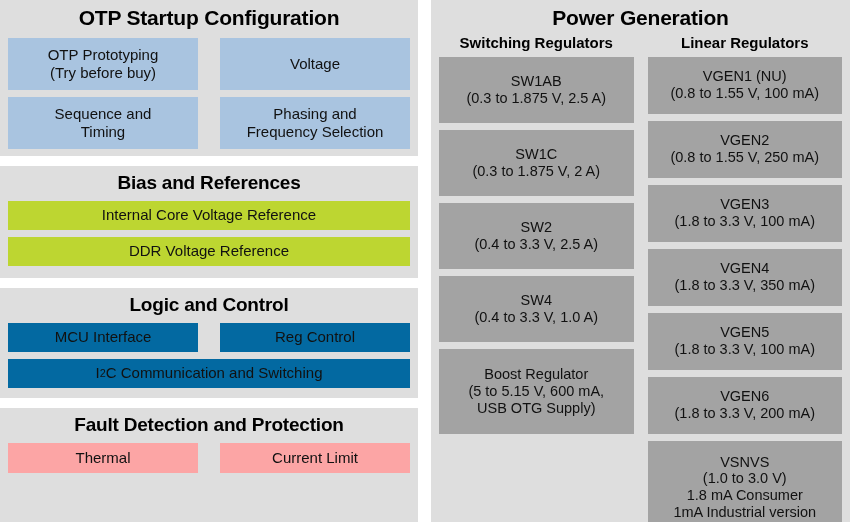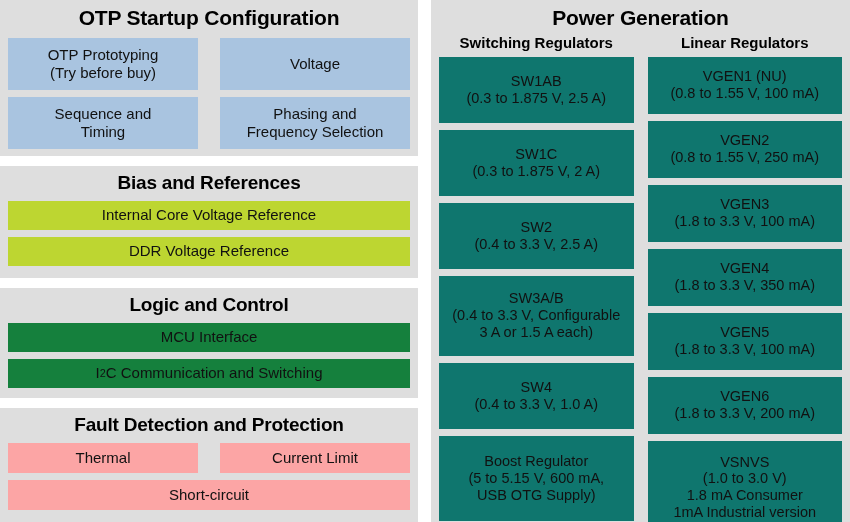--- a/index.html
+++ b/index.html
@@ -57,35 +57,35 @@
 
   
   .blue{background:#a9c4e0;}
   #panel-otp .blk{height:52px;font-size:15px;}
 
   
   .green{background:#bdd631;}
   #panel-bias .blk{height:29px;font-size:15px;}
 
   
-  .pink{background:#15803d;text-align:right;}
+  .pink{background:#0369a1;text-align:right;}
   #panel-logic .blk{height:29px;font-size:15px;}
 
   
   .yellow{background:#fca5a5;}
   #panel-fault .blk{height:30px;font-size:15px;}
 
   
   .pg-subtitles{display:flex;gap:14px;margin:0 0 6px 0;}
   .pg-subtitles div{
     flex:1 1 0;text-align:center;font-weight:bold;font-size:15px;color:#000;
   }
   .pg-cols{display:flex;gap:14px;align-items:flex-start;}
   .pg-col{flex:1 1 0;display:flex;flex-direction:column;gap:7px;}
-  .pale{background:#0f766e;}
+  .pale{background:#a3a3a3;}
   .pg-col .blk{
     flex-direction:column;
     font-size:14.5px;
     padding:3px 2px;
   }
   .blk .l2{display:block;}
 
   .sup{font-size:0.72em;vertical-align:super;line-height:0;}
 </style>
 </head>
@@ -133,39 +133,37 @@
     </div>
     <div class="row last">
       <div class="blk green">DDR Voltage Reference</div>
     </div>
   </section>
 
   <section class="panel" id="panel-logic">
     <div class="panel-title">Logic and Control</div>
     <div class="row">
       <div class="blk pink">MCU Interface</div>
+      <div class="blk pink">Reg Control</div>
     </div>
     <div class="row last">
       <div class="blk pink">
         <span>I</span>
           <span class="sup">2</span>
           <span>C Communication and Switching</span>
       </div>
     </div>
   </section>
 
   <section class="panel" id="panel-fault">
     <div class="panel-title">Fault Detection and Protection</div>
     <div class="row">
       <div class="blk yellow">Thermal</div>
       <div class="blk yellow">Current Limit</div>
     </div>
-    <div class="row last">
-      <div class="blk yellow">Short-circuit</div>
-    </div>
   </section>
 
   <section class="panel" id="panel-power">
     <div class="panel-title">Power Generation</div>
 
     <div class="pg-subtitles">
       <div>Switching Regulators</div>
       <div>Linear Regulators</div>
     </div>
 
@@ -176,25 +174,20 @@
           <span class="l2">SW1AB</span>
           <span class="l2">(0.3 to 1.875 V, 2.5 A)</span>
         </div>
         <div class="blk pale" style="height:66px;">
           <span class="l2">SW1C</span>
           <span class="l2">(0.3 to 1.875 V, 2 A)</span>
         </div>
         <div class="blk pale" style="height:66px;">
           <span class="l2">SW2</span>
           <span class="l2">(0.4 to 3.3 V, 2.5 A)</span>
-        </div>
-        <div class="blk pale" style="height:80px;">
-          <span class="l2">SW3A/B</span>
-          <span class="l2">(0.4 to 3.3 V, Configurable</span>
-          <span class="l2">3 A or 1.5 A each)</span>
         </div>
         <div class="blk pale" style="height:66px;">
           <span class="l2">SW4</span>
           <span class="l2">(0.4 to 3.3 V, 1.0 A)</span>
         </div>
         <div class="blk pale" style="height:85px;">
           <span class="l2">Boost Regulator</span>
           <span class="l2">(5 to 5.15 V, 600 mA,</span>
           <span class="l2">USB OTG Supply)</span>
         </div>

